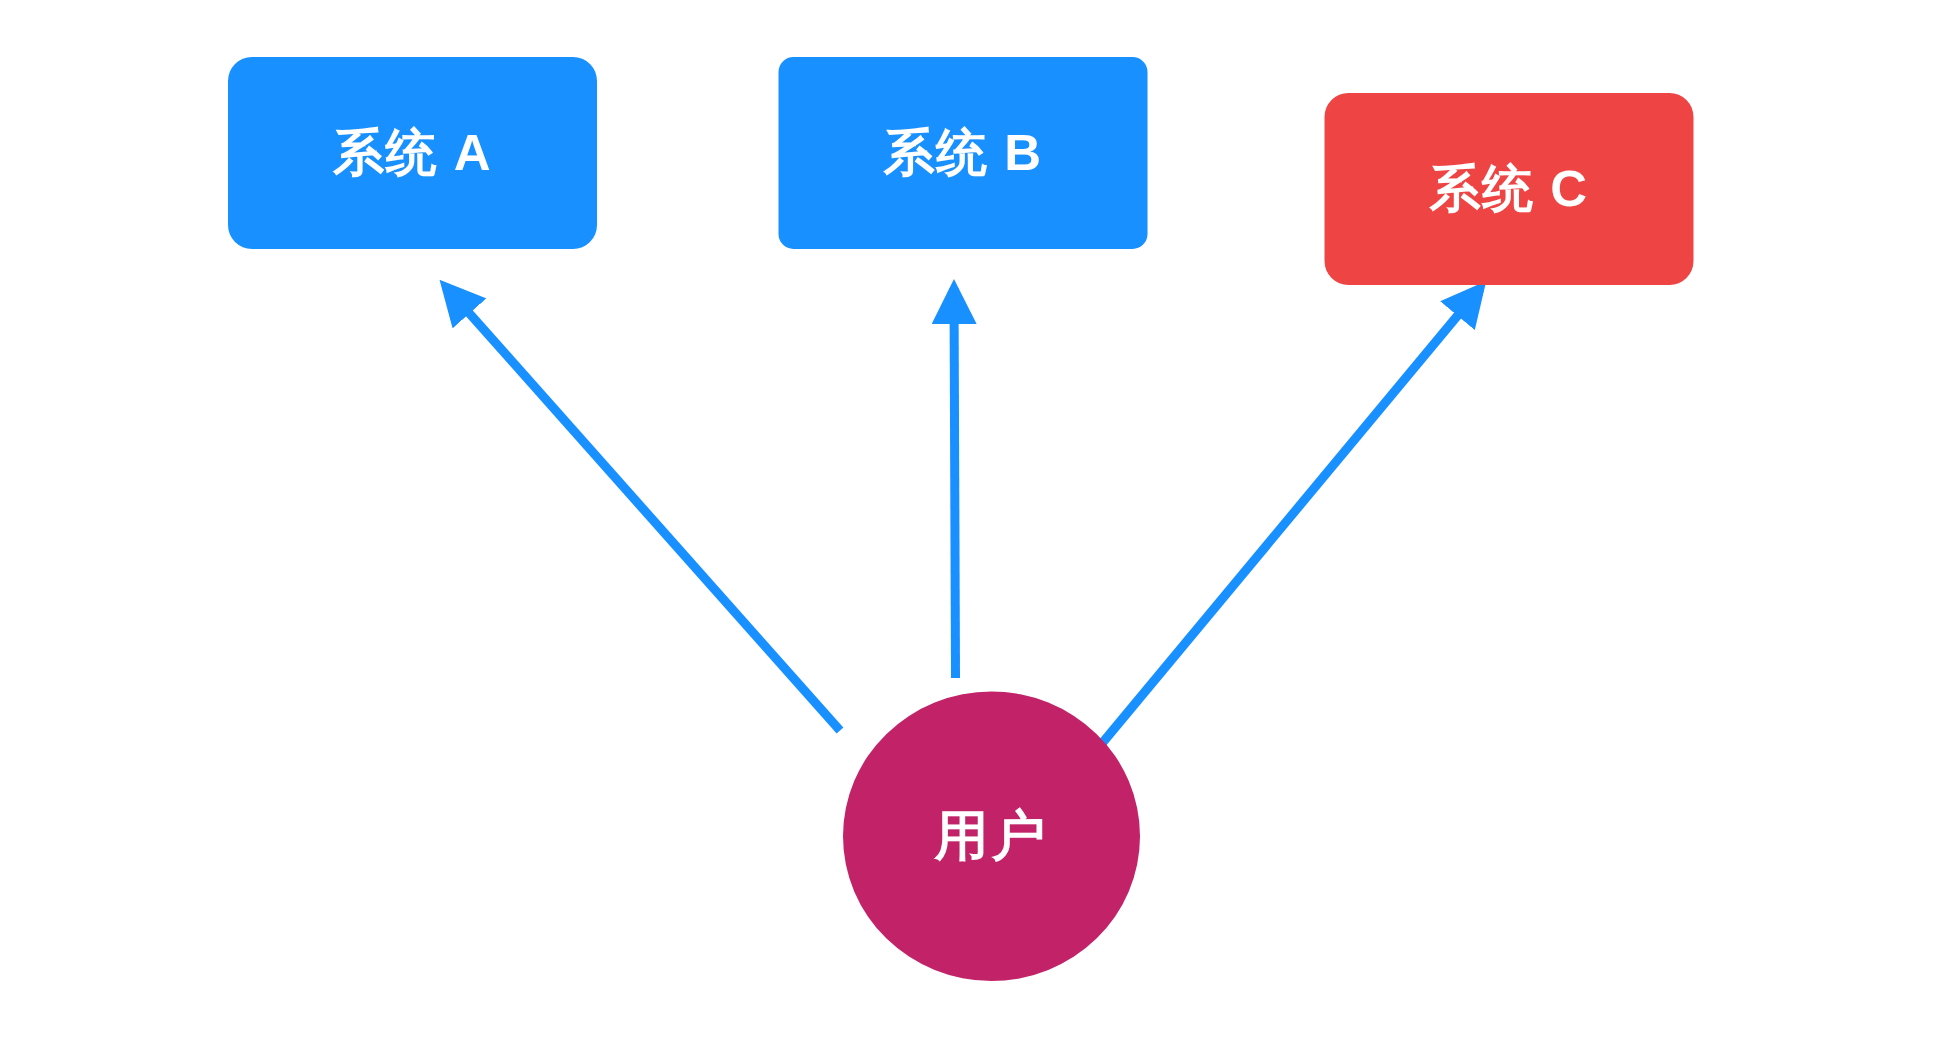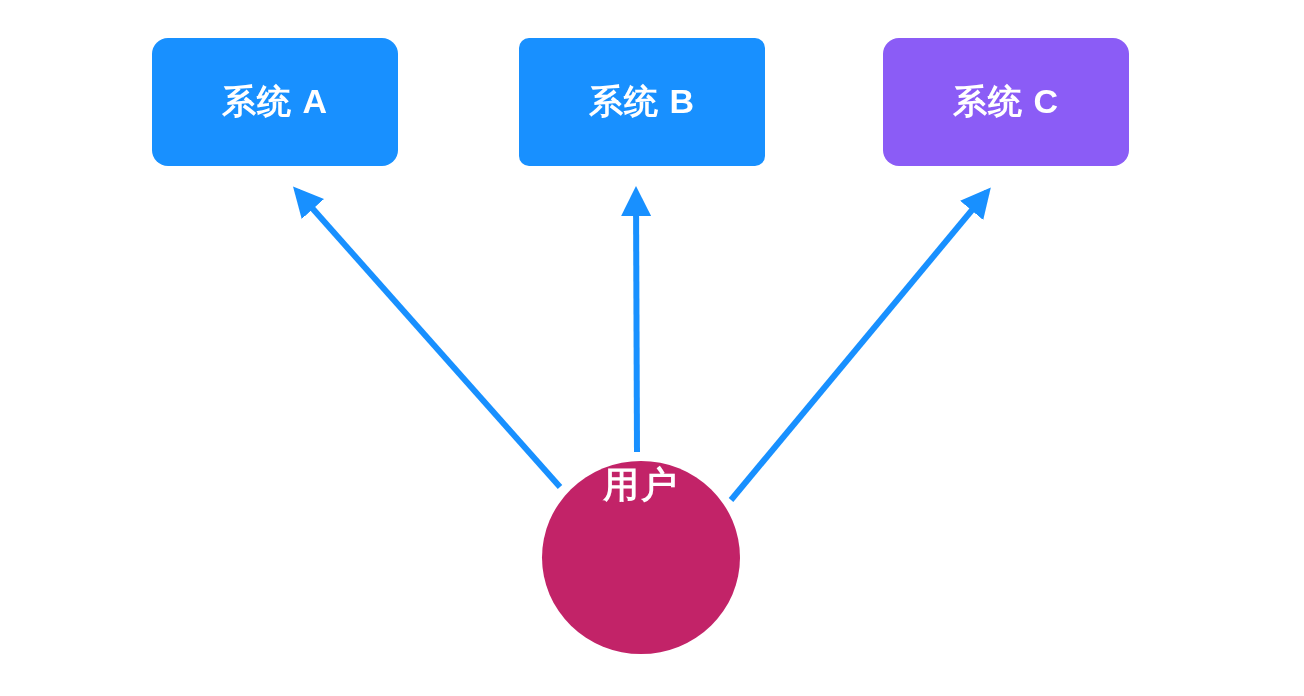--- a/index.html
+++ b/index.html
@@ -38,26 +38,27 @@
     font-size: 34px;
     font-weight: bold;
     letter-spacing: 1px;
     white-space: nowrap;
   }
   #node-system-a { left: 152px; }
   #node-system-b { left: 519px; }
   #node-system-c { left: 883px; }
   .node-circle {
     position: absolute;
-    left: 542px;
+    left: 562px;
     top: 461px;
     width: 198px;
     height: 193px;
     border-radius: 50%;
     display: flex;
+    align-items: center;
     justify-content: center;
   }
   .node-circle .node-label {
     color: #ffffff;
     font-size: 36px;
     font-weight: bold;
     letter-spacing: 2px;
     white-space: nowrap;
   }
 </style>
@@ -78,21 +79,21 @@
   </svg>
 
   <div class="node-rect" id="node-system-a" style="background: rgb(24, 144, 255);">
     <span class="node-label">系统 A</span>
   </div>
 
   <div class="node-rect" id="node-system-b" style="background: rgb(24, 144, 255); border-radius: 10px;">
     <span class="node-label">系统 B</span>
   </div>
 
-  <div class="node-rect" id="node-system-c" style="background: #8b5cf6;">
+  <div class="node-rect" id="node-system-c" style="background: #ef4444; margin-top: 24px;">
     <span class="node-label">系统 C</span>
   </div>
 
   <div class="node-circle" id="node-user" style="background: rgb(194, 35, 104);">
     <span class="node-label">用户</span>
   </div>
 
 </div>
 
 </body></html>

